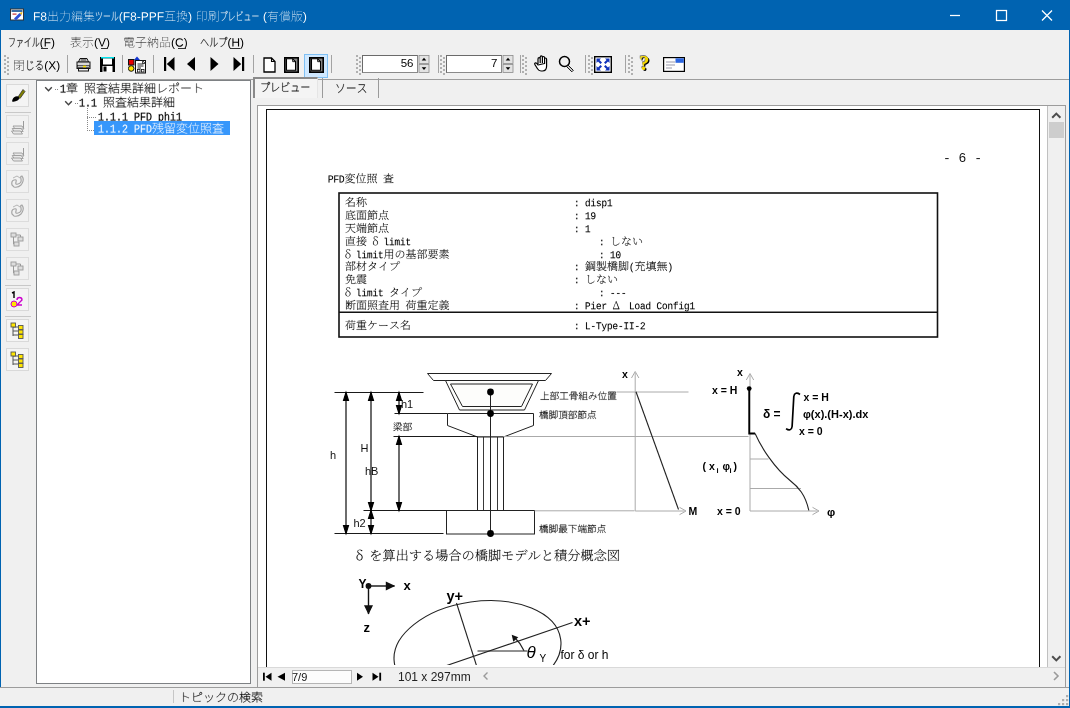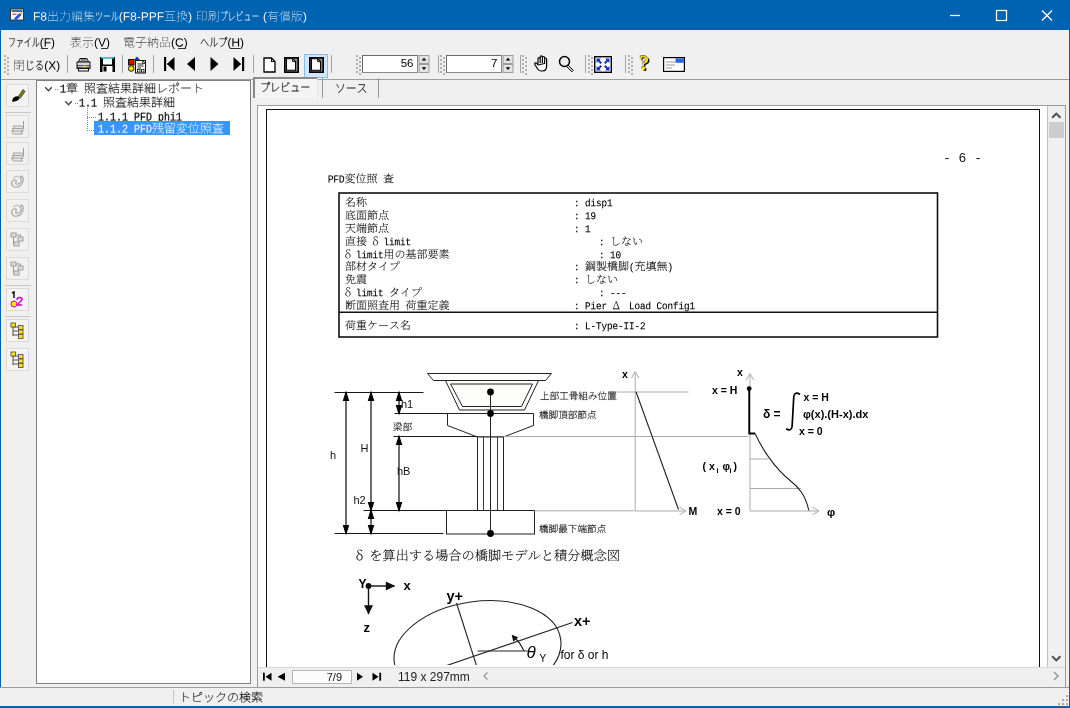--- a/index.html
+++ b/index.html
@@ -853,22 +853,22 @@
     <use href="#g142" fill="#000" stroke="#000" stroke-width="22" transform="translate(9.6 8.4) scale(0.0096 -0.0096)"></use>
     <use href="#g147" fill="#000" stroke="#000" stroke-width="22" transform="translate(19.2 8.4) scale(0.0096 -0.0096)"></use>
     <use href="#g148" fill="#000" stroke="#000" stroke-width="22" transform="translate(28.8 8.4) scale(0.0096 -0.0096)"></use>
     <use href="#g149" fill="#000" stroke="#000" stroke-width="22" transform="translate(38.4 8.4) scale(0.0096 -0.0096)"></use>
     <use href="#g144" fill="#000" stroke="#000" stroke-width="22" transform="translate(48.0 8.4) scale(0.0096 -0.0096)"></use>
     <use href="#g145" fill="#000" stroke="#000" stroke-width="22" transform="translate(57.6 8.4) scale(0.0096 -0.0096)"></use>
   </svg>
 <div style="position:absolute;left:330px;top:449px;font:11px 'Liberation Sans',sans-serif;color:#111">h</div>
 <div style="position:absolute;left:360.5px;top:441.5px;font:11px 'Liberation Sans',sans-serif;color:#111">H</div>
 <div style="position:absolute;left:401px;top:397.5px;font:11px 'Liberation Sans',sans-serif;color:#111">h1</div>
-<div style="position:absolute;left:397px;top:464.5px;font:11px 'Liberation Sans',sans-serif;color:#111">hB</div>
-<div style="position:absolute;left:353.5px;top:494px;font:11px 'Liberation Sans',sans-serif;color:#111">h2</div>
+<div style="position:absolute;left:365px;top:464.5px;font:11px 'Liberation Sans',sans-serif;color:#111">hB</div>
+<div style="position:absolute;left:353.5px;top:517px;font:11px 'Liberation Sans',sans-serif;color:#111">h2</div>
 <svg style="position:absolute;left:355.5px;top:548.5px;overflow:visible" width="266" height="17.82">
     <use href="#g83" fill="#000" stroke="#000" stroke-width="9" transform="translate(0.0 11.2) scale(0.0132 -0.0132)"></use>
     <use href="#g150" fill="#000" stroke="#000" stroke-width="9" transform="translate(13.2 11.2) scale(0.0132 -0.0132)"></use>
     <use href="#g151" fill="#000" stroke="#000" stroke-width="9" transform="translate(26.4 11.2) scale(0.0132 -0.0132)"></use>
     <use href="#g152" fill="#000" stroke="#000" stroke-width="9" transform="translate(39.6 11.2) scale(0.0132 -0.0132)"></use>
     <use href="#g153" fill="#000" stroke="#000" stroke-width="9" transform="translate(52.8 11.2) scale(0.0132 -0.0132)"></use>
     <use href="#g154" fill="#000" stroke="#000" stroke-width="9" transform="translate(66.0 11.2) scale(0.0132 -0.0132)"></use>
     <use href="#g155" fill="#000" stroke="#000" stroke-width="9" transform="translate(79.2 11.2) scale(0.0132 -0.0132)"></use>
     <use href="#g156" fill="#000" stroke="#000" stroke-width="9" transform="translate(92.4 11.2) scale(0.0132 -0.0132)"></use>
     <use href="#g91" fill="#000" stroke="#000" stroke-width="9" transform="translate(105.6 11.2) scale(0.0132 -0.0132)"></use>
@@ -925,22 +925,22 @@
       <path d="M271.5 671.5 V679.5 L265.5 675.5 Z"></path>
       <path d="M285 671.5 V679.5 L277.5 675.5 Z"></path>
       <path d="M357 671.5 V679.5 L363 675.5 Z"></path>
       <path d="M372.5 671.5 V679.5 L378.5 675.5 Z"></path>
       <rect x="379.3" y="671.5" width="1.8" height="8"></rect>
     </g>
     <path d="M487.5 672 L484 675.5 L487.5 679" fill="none" stroke="#9a9a9a" stroke-width="1.4"></path>
     <path d="M1054 671.5 L1058 675.5 L1054 679.5" fill="none" stroke="#9a9a9a" stroke-width="1.6"></path>
   </svg>
 <div style="position:absolute;left:292px;top:669.5px;width:58px;height:12px;background:#fcfcfc;border:1px solid #b5b5b5"></div>
-<div style="position:absolute;left:292px;top:670.5px;width:50px;height:12px;text-align:right;font:11px 'Liberation Sans',sans-serif;color:#111">7/9</div>
-<div style="position:absolute;left:398px;top:669.5px;font:12px 'Liberation Sans',sans-serif;color:#222">119 x 297mm</div>
+<div style="position:absolute;left:292px;top:670.5px;width:50px;height:12px;text-align:left;font:11px 'Liberation Sans',sans-serif;color:#111">7/9</div>
+<div style="position:absolute;left:398px;top:669.5px;font:12px 'Liberation Sans',sans-serif;color:#222">101 x 297mm</div>
 <div style="position:absolute;left:0;top:687px;width:1070px;height:19px;background:#f0f0f0;border-top:1px solid #9c9c9c"></div>
 <div style="position:absolute;left:173px;top:690px;width:1px;height:13px;background:#c6c6c6"></div>
 <svg style="position:absolute;left:178.5px;top:690.5px;overflow:visible" width="86" height="16.2">
     <use href="#g50" fill="#000" stroke="#000" stroke-width="18" transform="translate(0.0 10.6) scale(0.012 -0.012)"></use>
     <use href="#g166" fill="#000" stroke="#000" stroke-width="18" transform="translate(12.0 10.6) scale(0.012 -0.012)"></use>
     <use href="#g167" fill="#000" stroke="#000" stroke-width="18" transform="translate(24.0 10.6) scale(0.012 -0.012)"></use>
     <use href="#g168" fill="#000" stroke="#000" stroke-width="18" transform="translate(36.0 10.6) scale(0.012 -0.012)"></use>
     <use href="#g169" fill="#000" stroke="#000" stroke-width="18" transform="translate(48.0 10.6) scale(0.012 -0.012)"></use>
     <use href="#g170" fill="#000" stroke="#000" stroke-width="18" transform="translate(60.0 10.6) scale(0.012 -0.012)"></use>
     <use href="#g171" fill="#000" stroke="#000" stroke-width="18" transform="translate(72.0 10.6) scale(0.012 -0.012)"></use>

